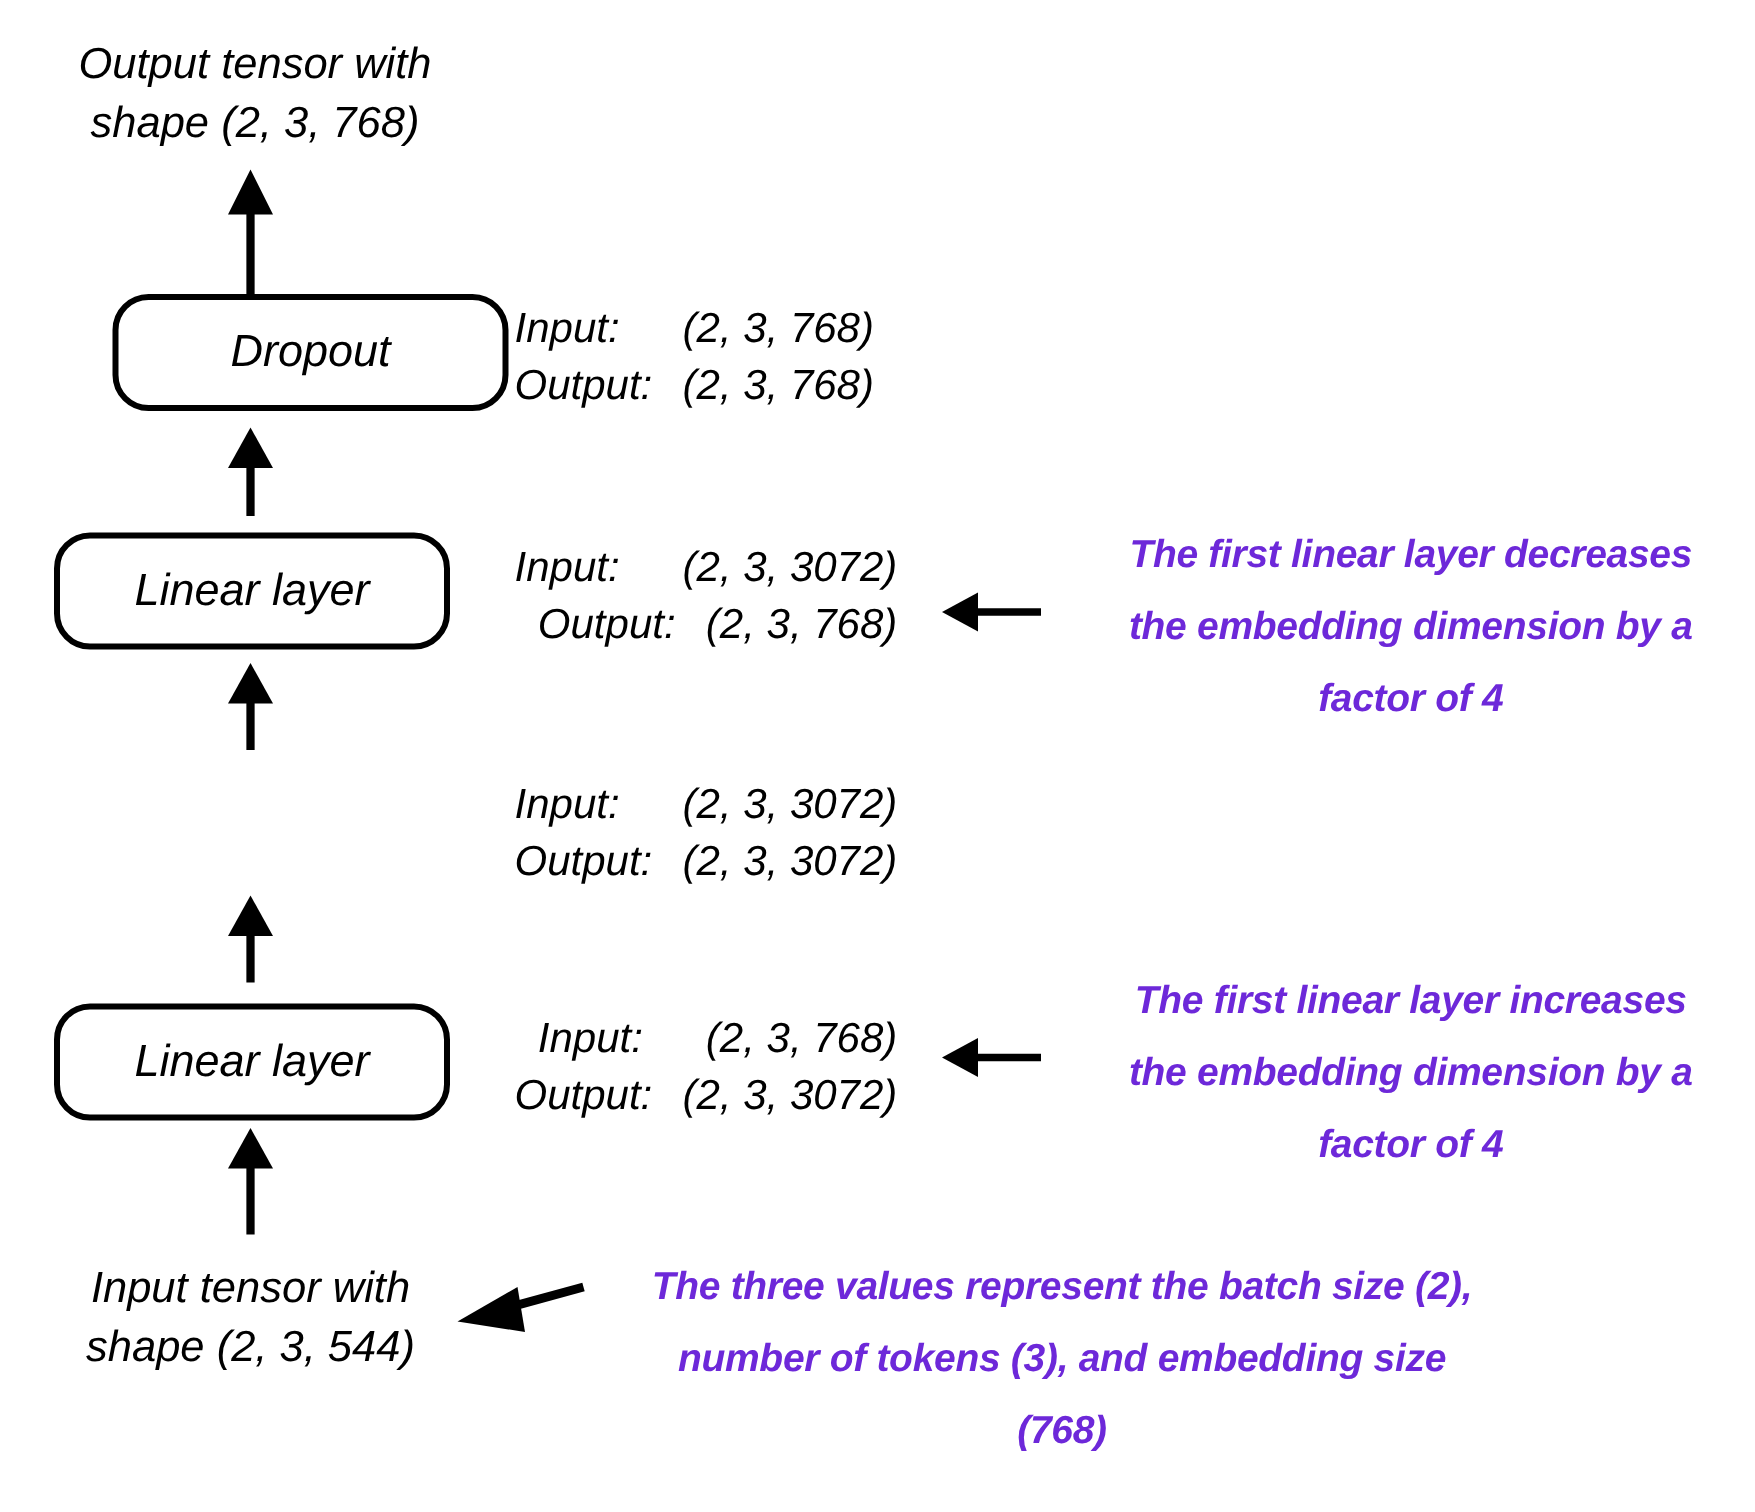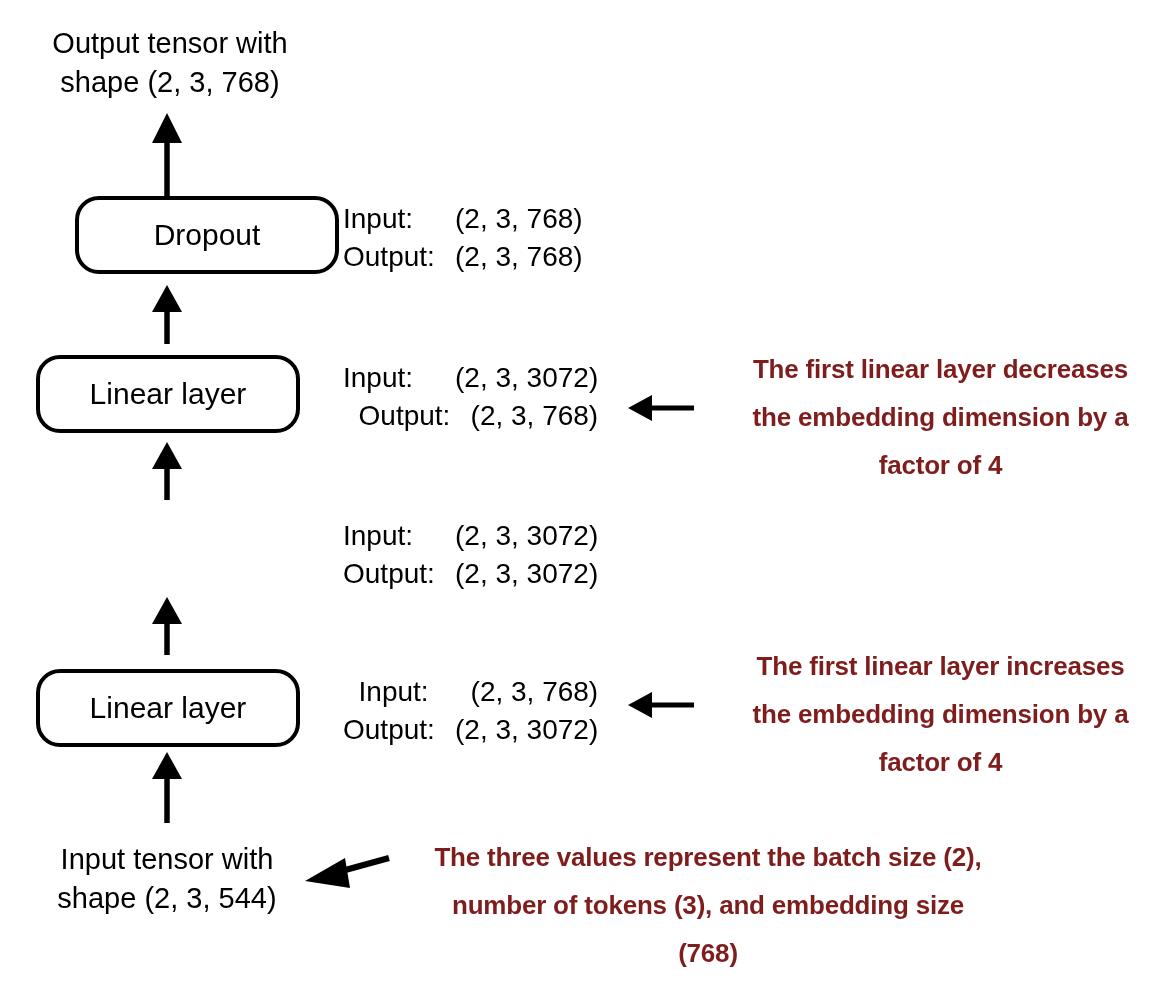--- a/index.html
+++ b/index.html
@@ -8,20 +8,21 @@
     background: #ffffff;
   }
   #canvas {
     position: relative;
     width: 1170px;
     height: 1008px;
     background: #ffffff;
     overflow: hidden;
     font-family: "Liberation Sans", sans-serif;
     color: #000000;
+    font-style: italic;
   }
   #svg-layer {
     position: absolute;
     left: 0;
     top: 0;
     width: 1170px;
     height: 1008px;
     pointer-events: none;
   }
 
@@ -77,21 +78,21 @@
   }
 
   
   .annotation {
     position: absolute;
     font-family: "Liberation Sans Narrow", "Liberation Sans", sans-serif;
     font-weight: bold;
     font-size: 26px;
     line-height: 1.85;
     letter-spacing: -0.2px;
-    color: #7f1d1d;
+    color: #6d28d9;
     text-align: center;
     white-space: pre-line;
   }
 </style>
 </head>
 <body>
 
 <div id="canvas">
 
   <svg id="svg-layer" viewBox="0 0 1170 1008">

